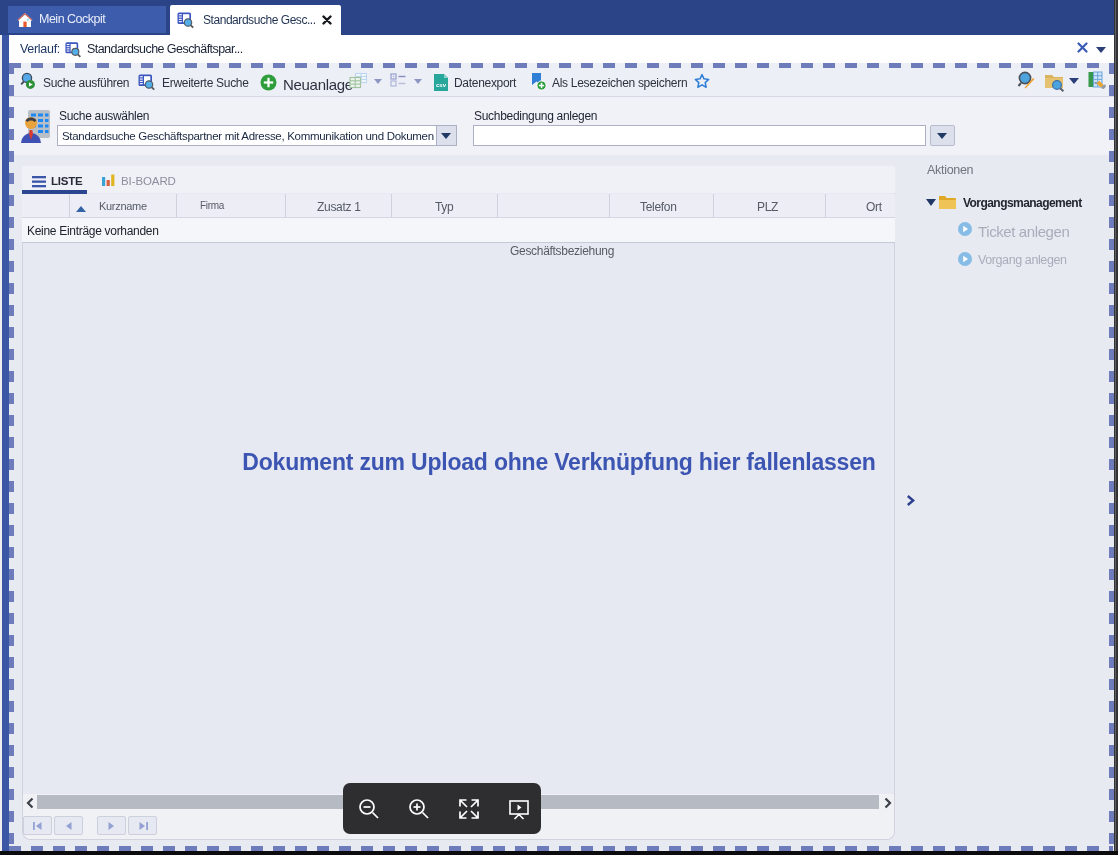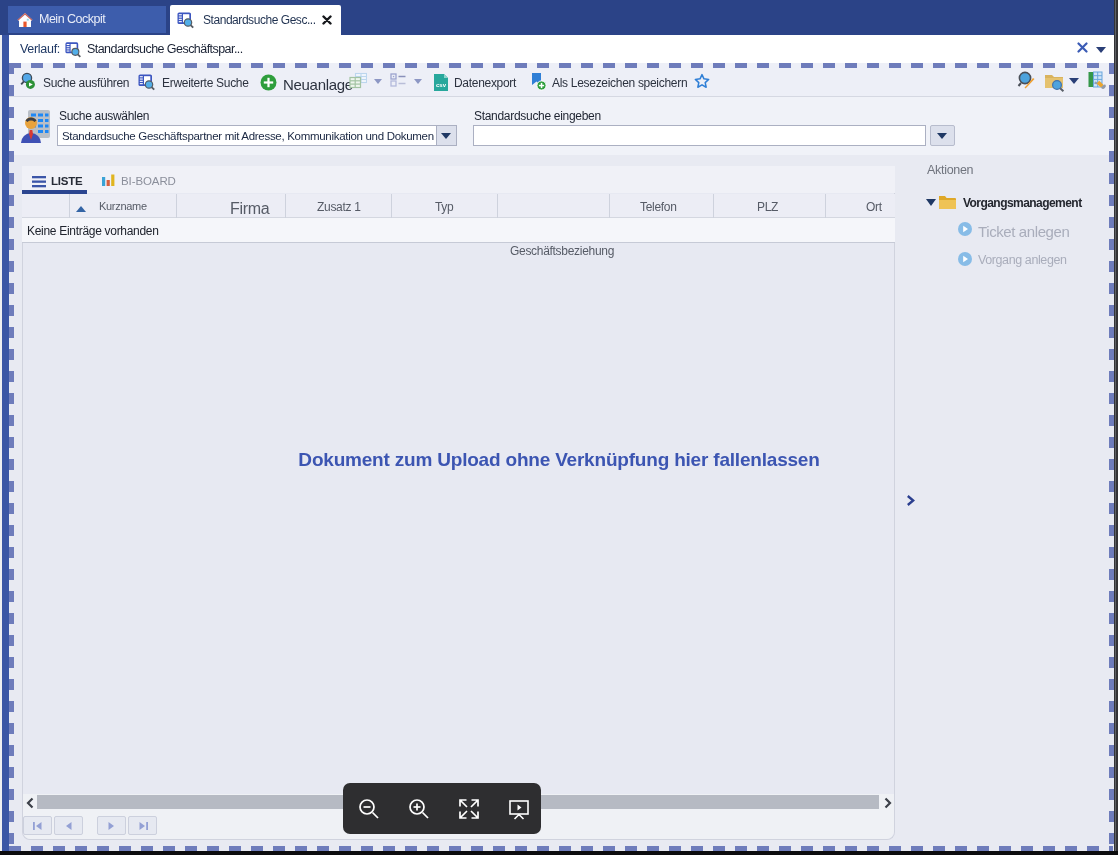--- a/index.html
+++ b/index.html
@@ -209,21 +209,21 @@
   <path d="M0 34 a10 10 0 0 1 20 0 z" fill="#3f51b5"></path>
   <path d="M8.7 21 h2.6 l0.7 4 l-2 6 l-2 -6 z" fill="#d93a32"></path>
 </svg>
 </div>
 <div class="abs txt" style="left:59px;top:109px;color:#1d2330;font-size:12px;">Suche auswählen</div>
 <div class="abs" style="left:57px;top:125px;width:400px;height:21px;background:#fff;border:1px solid #abb0c2;"></div>
 <div class="abs txt" style="left:62px;top:130px;color:#1a2742;font-size:11.5px;letter-spacing:-0.3px;">Standardsuche Geschäftspartner mit Adresse, Kommunikation und Dokumen</div>
 <div class="abs" style="left:436px;top:126px;width:20px;height:19px;background:#dce0ec;border-left:1px solid #abb0c2;"></div>
 <div class="abs" style="left:441px;top:133px;width:0;height:0;border-left:5px solid transparent;border-right:5px solid transparent;border-top:6px solid #1f3864;"></div>
 
-<div class="abs txt" style="left:474px;top:109px;color:#1d2330;font-size:12px;">Standardsuche eingeben</div>
+<div class="abs txt" style="left:474px;top:109px;color:#1d2330;font-size:12px;">Suchbedingung anlegen</div>
 <div class="abs" style="left:473px;top:125px;width:453px;height:21px;background:#fff;border:1px solid #abb0c2;"></div>
 <div class="abs" style="left:930px;top:125px;width:25px;height:21px;background:#dce0ec;border:1px solid #b7bccd;border-radius:2px;"></div>
 <div class="abs" style="left:937px;top:133px;width:0;height:0;border-left:5px solid transparent;border-right:5px solid transparent;border-top:6px solid #1f3864;"></div>
 
 <div class="abs" style="left:9px;top:155px;width:1105px;height:696px;background:#e8eaf2;"></div>
 
 <div class="abs" style="left:22px;top:166px;width:873px;height:674px;background:#e7e9f2;border:1px solid #d0d3de;border-top:none;border-radius:0 0 8px 8px;"></div>
 
 <div class="abs" style="left:22px;top:166px;width:873px;height:27px;background:#f0f1f7;"></div>
 <div class="abs" style="left:32px;top:174px;">
@@ -250,33 +250,33 @@
   <div class="abs" style="left:154px;top:0px;width:1px;height:24px;background:#ced2dd;"></div>
   <div class="abs" style="left:263px;top:0px;width:1px;height:24px;background:#ced2dd;"></div>
   <div class="abs" style="left:369px;top:0px;width:1px;height:24px;background:#ced2dd;"></div>
   <div class="abs" style="left:475px;top:0px;width:1px;height:24px;background:#ced2dd;"></div>
   <div class="abs" style="left:587px;top:0px;width:1px;height:24px;background:#ced2dd;"></div>
   <div class="abs" style="left:691px;top:0px;width:1px;height:24px;background:#ced2dd;"></div>
   <div class="abs" style="left:803px;top:0px;width:1px;height:24px;background:#ced2dd;"></div>
   <div class="abs txt" style="left:12px;top:6px;color:#565b66;font-size:12px;margin-top:25px;">Fav.</div>
   <div class="abs" style="left:54px;top:12px;width:0;height:0;border-left:5px solid transparent;border-right:5px solid transparent;border-bottom:6px solid #3464a5;"></div>
   <div class="abs txt" style="left:77px;top:6px;color:#565b66;font-size:11px;">Kurzname</div>
-  <div class="abs txt" style="left:208px;top:6px;color:#565b66;font-size:16px;">Firma</div>
+  <div class="abs txt" style="left:178px;top:6px;color:#565b66;font-size:10px;">Firma</div>
   <div class="abs txt" style="left:295px;top:6px;color:#565b66;font-size:12px;">Zusatz 1</div>
   <div class="abs txt" style="left:413px;top:6px;color:#565b66;font-size:12px;">Typ</div>
   <div class="abs txt" style="left:488px;top:6px;color:#565b66;font-size:12px;margin-top:44px;">Geschäftsbeziehung</div>
   <div class="abs txt" style="left:618px;top:6px;color:#565b66;font-size:12px;">Telefon</div>
   <div class="abs txt" style="left:735px;top:6px;color:#565b66;font-size:12px;">PLZ</div>
   <div class="abs txt" style="left:844px;top:6px;color:#565b66;font-size:12px;text-align:right;">Ort</div>
 </div>
 
 <div class="abs" style="left:22px;top:217.5px;width:873px;height:25px;background:#f5f6fa;border-bottom:1px solid #c6cad6;"></div>
 <div class="abs txt" style="left:27px;top:224px;color:#20242e;font-size:12px;">Keine Einträge vorhanden</div>
 
-<div class="abs txt" style="left:0;top:449px;width:1118px;text-align:center;color:#3c55b2;font-size:19px;font-weight:bold;letter-spacing:-0.2px;">Dokument zum Upload ohne Verknüpfung hier fallenlassen</div>
+<div class="abs txt" style="left:0;top:449px;width:1118px;text-align:center;color:#3c55b2;font-size:23px;font-weight:bold;letter-spacing:-0.2px;">Dokument zum Upload ohne Verknüpfung hier fallenlassen</div>
 
 <div class="abs" style="left:23px;top:794px;width:871px;height:45px;background:#eff1f5;border-radius:0 0 8px 8px;"></div>
 <div class="abs" style="left:23px;top:794px;width:14px;height:16px;background:#eff1f5;"></div>
 <svg class="abs" style="left:25px;top:797px;" width="11" height="12" viewBox="0 0 11 12">
     <path d="M7.5 1.5 L3 6 L7.5 10.5" fill="none" stroke="#3c4049" stroke-width="2.2"></path>
   </svg>
 <div class="abs" style="left:37px;top:795px;width:842px;height:14px;background:#b6bac3;"></div>
 <svg class="abs" style="left:882px;top:797px;" width="11" height="12" viewBox="0 0 11 12">
     <path d="M3.5 1.5 L8 6 L3.5 10.5" fill="none" stroke="#3c4049" stroke-width="2.2"></path>
   </svg>

